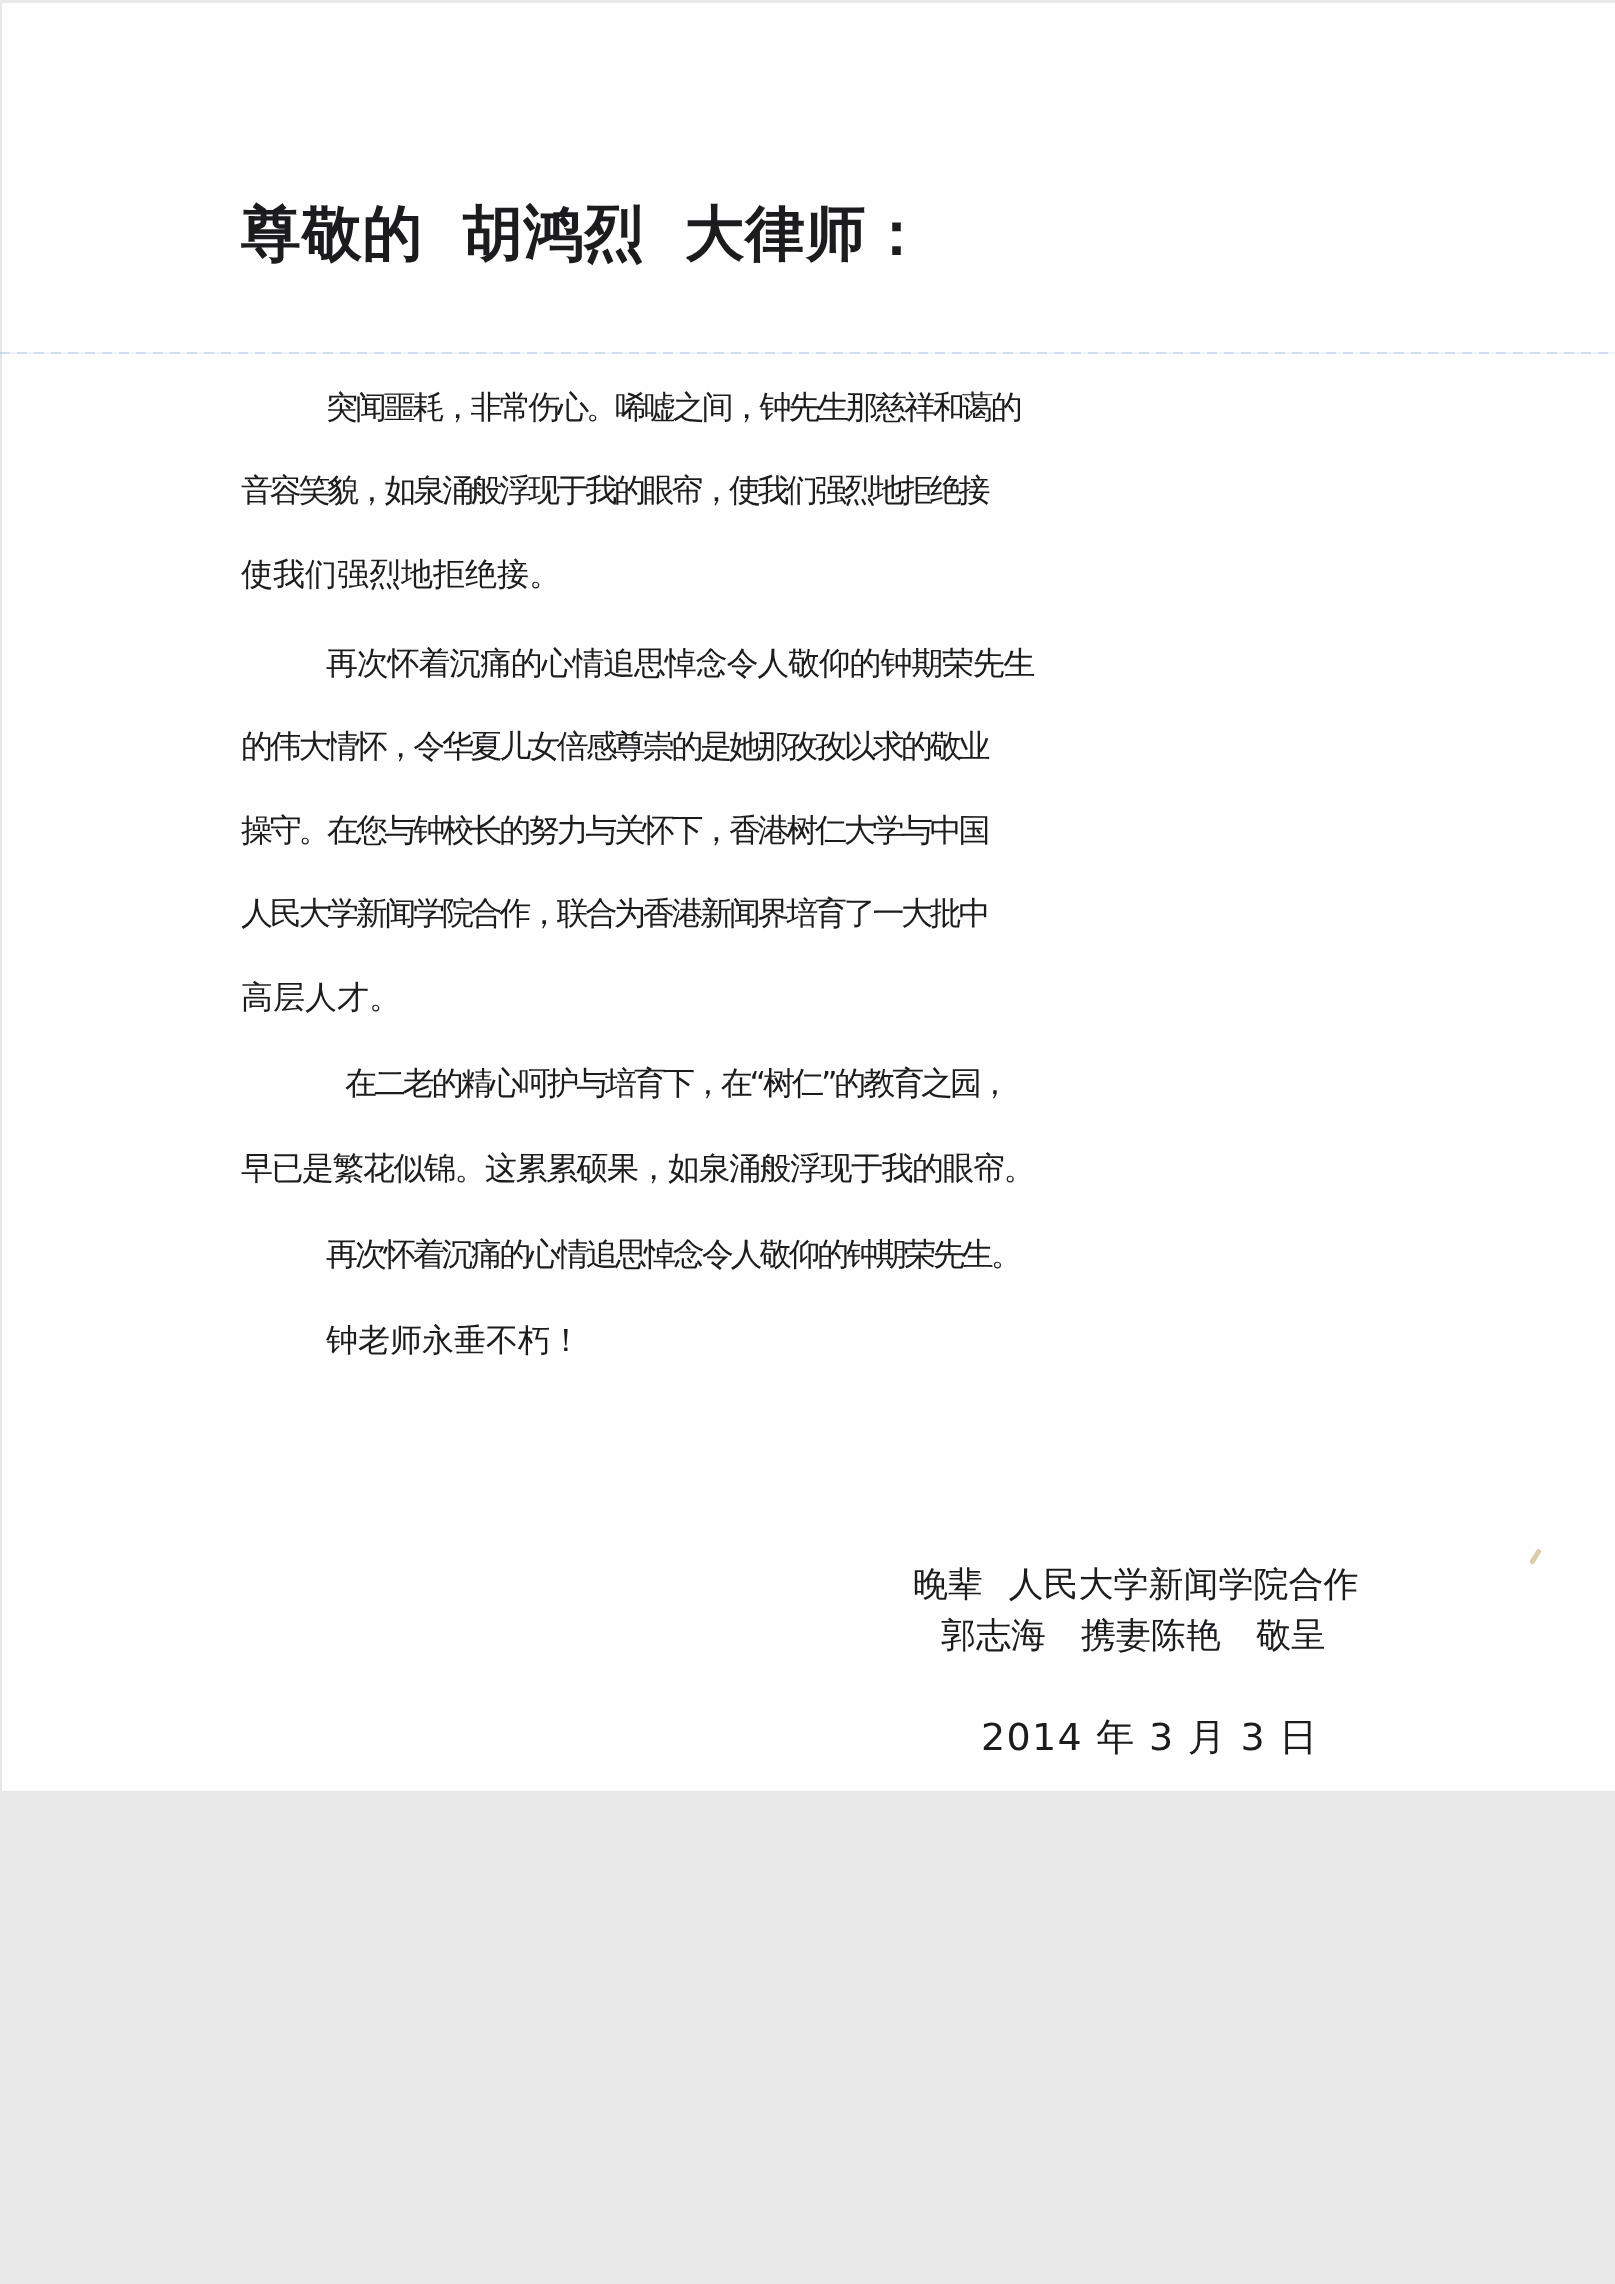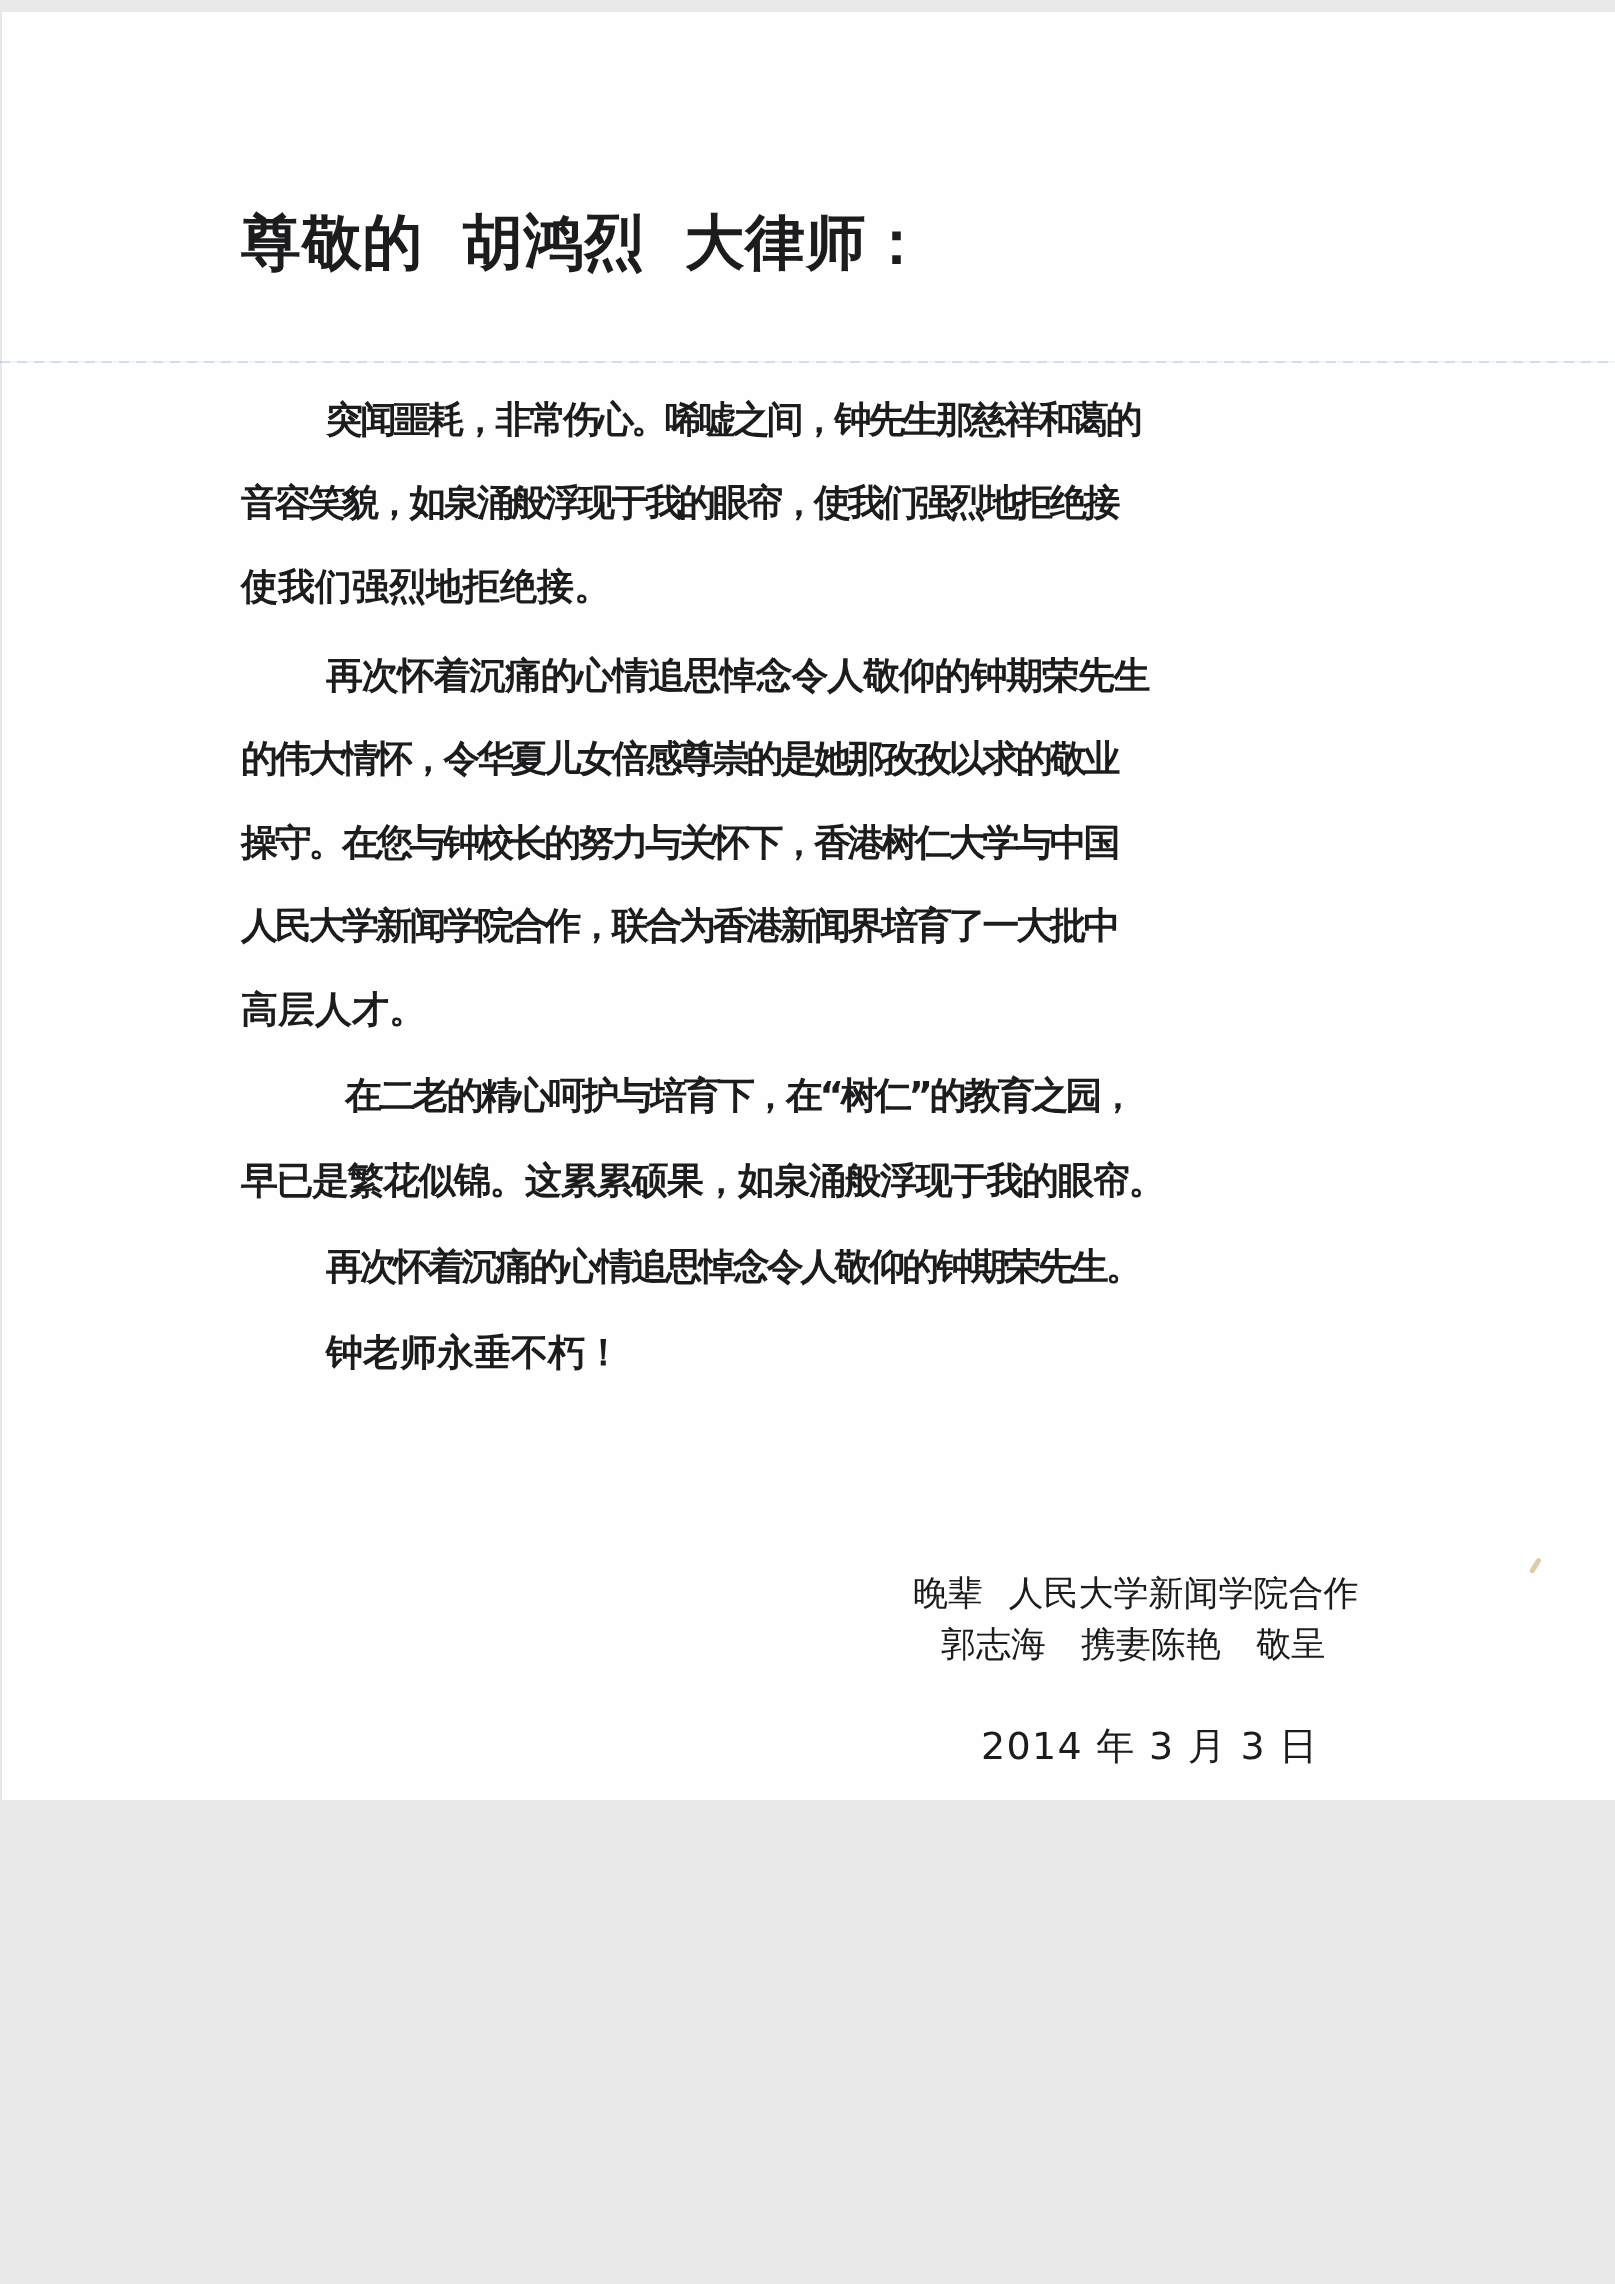--- a/index.html
+++ b/index.html
@@ -4,21 +4,21 @@
 <style>
   html, body {
     margin: 0;
     padding: 0;
     background: #e9e9e9;
   }
   .page {
     position: relative;
     width: 1616px;
     height: 1788px;
-    margin: 12px auto;
+    margin: 3px auto;
     background: #fefefe;
     overflow: hidden;
     font-family: "DejaVu Sans", "Liberation Sans", sans-serif;
     color: #1c1c1e;
   }
   
   .left-edge {
     position: absolute;
     left: 0; top: 0;
     width: 2px; height: 100%;
@@ -41,22 +41,22 @@
     position: absolute;
     left: 0; top: 349px;
     width: 100%; height: 2px;
     background: repeating-linear-gradient(90deg,
       rgba(140, 178, 220, 0.75) 0px, rgba(140, 178, 220, 0.75) 10.4px,
       rgba(190, 214, 240, 0.40) 10.4px, rgba(190, 214, 240, 0.40) 17px);
     opacity: 0.55;
   }
   .ln {
     position: absolute;
-    font-size: 37px;
-    font-weight: 700;
+    font-size: 32px;
+    font-weight: 400;
     line-height: 1.06;
     white-space: nowrap;
   }
   .sig {
     position: absolute;
     font-size: 35px;
     font-weight: 500;
     line-height: 1.1;
     white-space: nowrap;
   }

